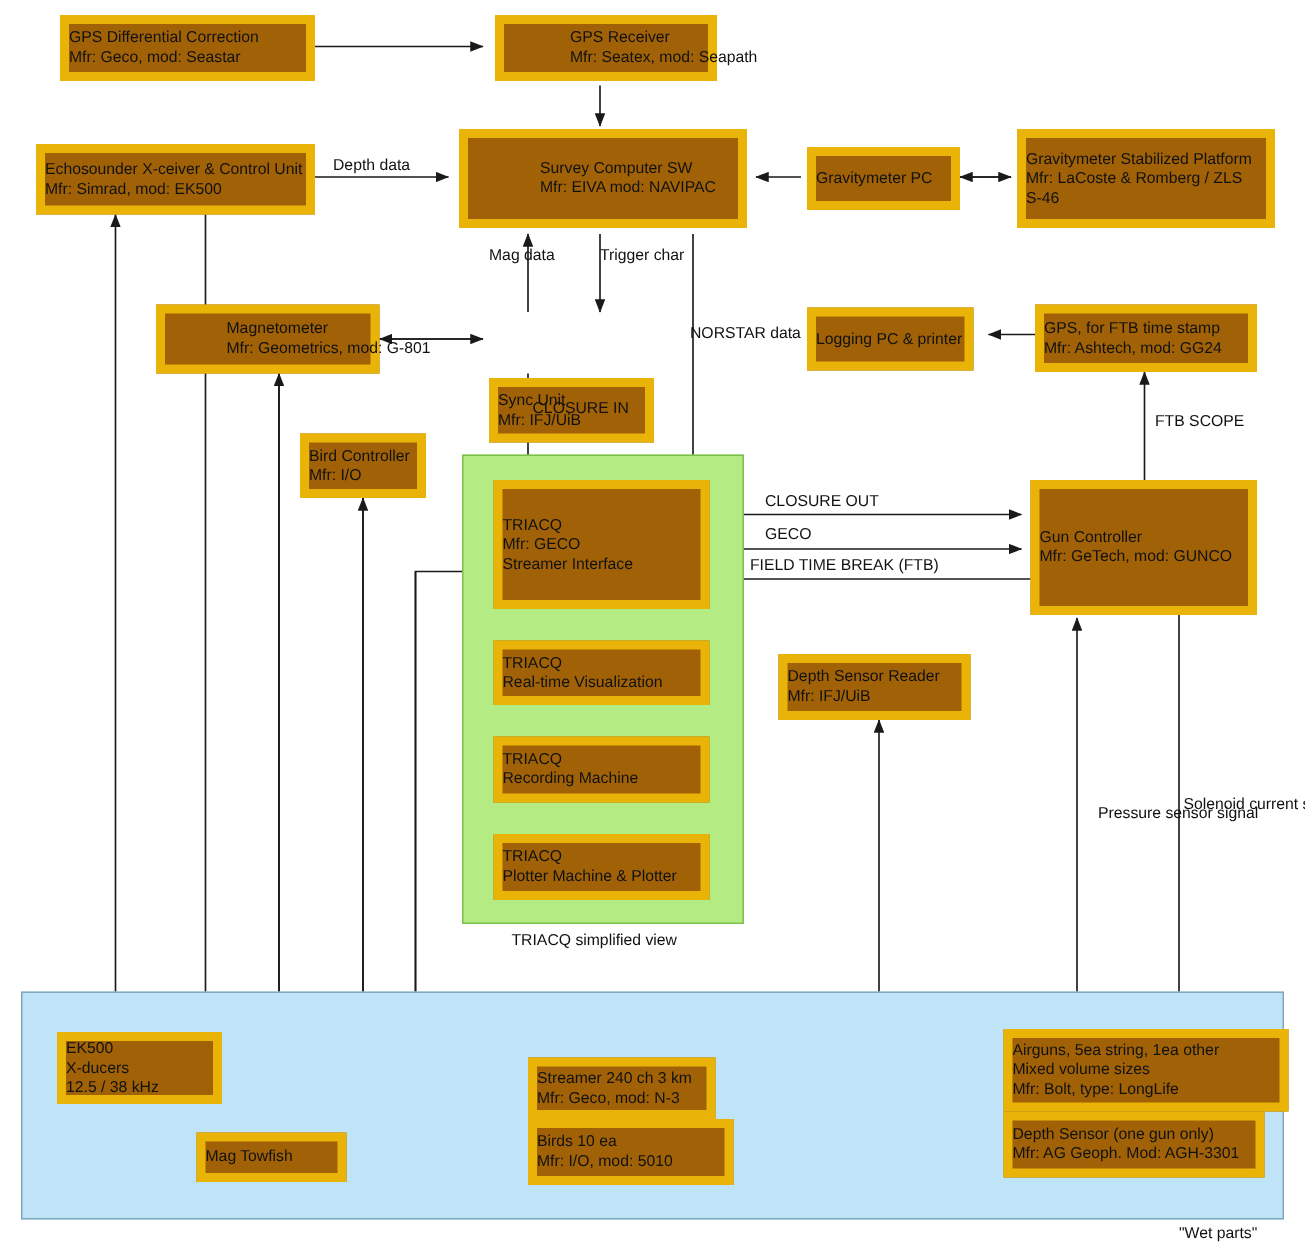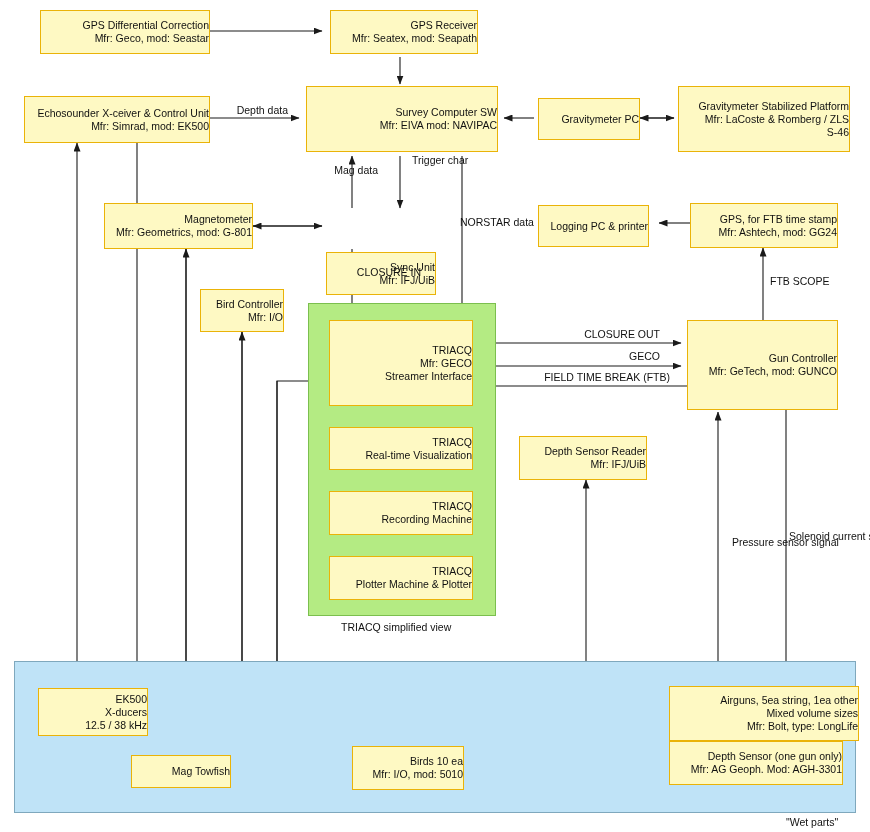--- a/index.html
+++ b/index.html
@@ -1,28 +1,28 @@
 <!DOCTYPE html>
 <html><head>
 <meta charset="utf-8">
 <title>Seismic Survey System Block Diagram</title>
 <style>
   html,body{margin:0;padding:0;background:#ffffff;}
   body{font-family:"Liberation Sans","DejaVu Sans",sans-serif;}
   #canvas{position:relative;width:870px;height:832px;background:#ffffff;overflow:hidden;}
   #svg-layer{position:absolute;left:0;top:0;width:870px;height:832px;}
-  .box{position:absolute;box-sizing:border-box;border:1px solid #eab308;background:#fef9c3;
-       display:flex;flex-direction:column;align-items:flex-end;justify-content:center;
+  .box{position:absolute;box-sizing:border-box;border:6px solid #eab308;background:#a16207;
+       display:flex;flex-direction:column;align-items:flex-start;justify-content:center;
        font-size:10.5px;line-height:13px;color:#111;text-align:center;z-index:5;}
   .box .ln{display:block;white-space:nowrap;}
   .region{position:absolute;box-sizing:border-box;z-index:1;}
   .region.green{background:#b4eb83;border:1px solid #7bbf4e;}
   .region.blue{background:#bfe3f7;border:1px solid #7fa8bd;}
   .cap{position:absolute;font-size:10.5px;color:#111;white-space:nowrap;z-index:6;}
-  .elabel{position:absolute;font-size:10.5px;line-height:13px;color:#111;text-align:right;z-index:6;white-space:nowrap;}
+  .elabel{position:absolute;font-size:10.5px;line-height:13px;color:#111;text-align:left;z-index:6;white-space:nowrap;}
 </style>
 </head>
 <body>
 
 <div id="canvas">
 
   <div class="region green" style="left:308px;top:303px;width:188px;height:313px;"></div>
   <div class="region blue" style="left:14px;top:661px;width:842px;height:152px;"></div>
 
   <svg id="svg-layer" viewBox="0 0 870 832" xmlns="http://www.w3.org/2000/svg">
@@ -97,21 +97,21 @@
       <path d="M718,686 L718,412" marker-end="url(#ah)"></path>
 
     </g>
   </svg>
 
   <div class="box" style="left:40px;top:10px;width:170px;height:44px;">
     <span class="ln">GPS Differential Correction</span>
     <span class="ln">Mfr: Geco, mod: Seastar</span>
   </div>
 
-  <div class="box" style="left:330px;top:10px;width:148px;height:44px;">
+  <div class="box" style="left:330px;top:10px;width:148px;height:44px;padding-left:44px;">
     <span class="ln">GPS Receiver</span>
     <span class="ln">Mfr: Seatex, mod: Seapath</span>
   </div>
 
   <div class="box" style="left:24px;top:96px;width:186px;height:47px;">
     <span class="ln">Echosounder X-ceiver &amp; Control Unit</span>
     <span class="ln">Mfr: Simrad, mod: EK500</span>
   </div>
 
   <div class="box" style="left:306px;top:86px;width:192px;height:66px;padding-left:48px;">
@@ -122,21 +122,21 @@
   <div class="box" style="left:538px;top:98px;width:102px;height:42px;">
     <span class="ln">Gravitymeter PC</span>
   </div>
 
   <div class="box" style="left:678px;top:86px;width:172px;height:66px;">
     <span class="ln">Gravitymeter Stabilized Platform</span>
     <span class="ln">Mfr: LaCoste &amp; Romberg / ZLS</span>
     <span class="ln">S-46</span>
   </div>
 
-  <div class="box" style="left:104px;top:203px;width:149px;height:46px;">
+  <div class="box" style="left:104px;top:203px;width:149px;height:46px;padding-left:41px;">
     <span class="ln">Magnetometer</span>
     <span class="ln">Mfr: Geometrics,  mod: G-801</span>
   </div>
 
   <div class="box" style="left:326px;top:206px;width:110px;height:43px;margin-top:46px;">
     <span class="ln">Sync Unit</span>
     <span class="ln">Mfr: IFJ/UiB</span>
   </div>
 
   <div class="box" style="left:538px;top:205px;width:111px;height:42px;">
@@ -187,22 +187,26 @@
   <div class="box" style="left:38px;top:688px;width:110px;height:48px;">
     <span class="ln">EK500</span>
     <span class="ln">X-ducers</span>
     <span class="ln">12.5 / 38 kHz</span>
   </div>
 
   <div class="box" style="left:131px;top:755px;width:100px;height:33px;">
     <span class="ln">Mag Towfish</span>
   </div>
 
-
-  <div class="box" style="left:352px;top:746px;width:112px;height:44px;">
+  <div class="box" style="left:352px;top:705px;width:125px;height:41px;">
+    <span class="ln">Streamer 240 ch 3 km</span>
+    <span class="ln">Mfr: Geco, mod: N-3</span>
+  </div>
+
+  <div class="box" style="left:352px;top:746px;width:137px;height:44px;">
     <span class="ln">Birds 10 ea</span>
     <span class="ln">Mfr: I/O, mod: 5010</span>
   </div>
 
   <div class="box" style="left:669px;top:686px;width:190px;height:55px;">
     <span class="ln">Airguns, 5ea string, 1ea other</span>
     <span class="ln">Mixed volume sizes</span>
     <span class="ln">Mfr: Bolt, type: LongLife</span>
   </div>
 
@@ -213,21 +217,21 @@
 
   <div class="elabel" style="left:222px;top:104px;width:66px;">
     <span>Depth data</span>
   </div>
 
   <div class="elabel" style="left:326px;top:164px;width:52px;">
     <span class="ln">Mag</span>
     <span class="ln">data</span>
   </div>
 
-  <div class="elabel" style="left:400px;top:154px;width:32px;margin-left:12px;">
+  <div class="elabel" style="left:400px;top:164px;width:32px;">
     <span class="ln">Trigger</span>
     <span class="ln">char</span>
   </div>
 
   <div class="elabel" style="left:460px;top:216px;width:38px;">
     <span class="ln">NORSTAR</span>
     <span class="ln">data</span>
   </div>
 
   <div class="elabel" style="left:355px;top:266px;width:66px;">

